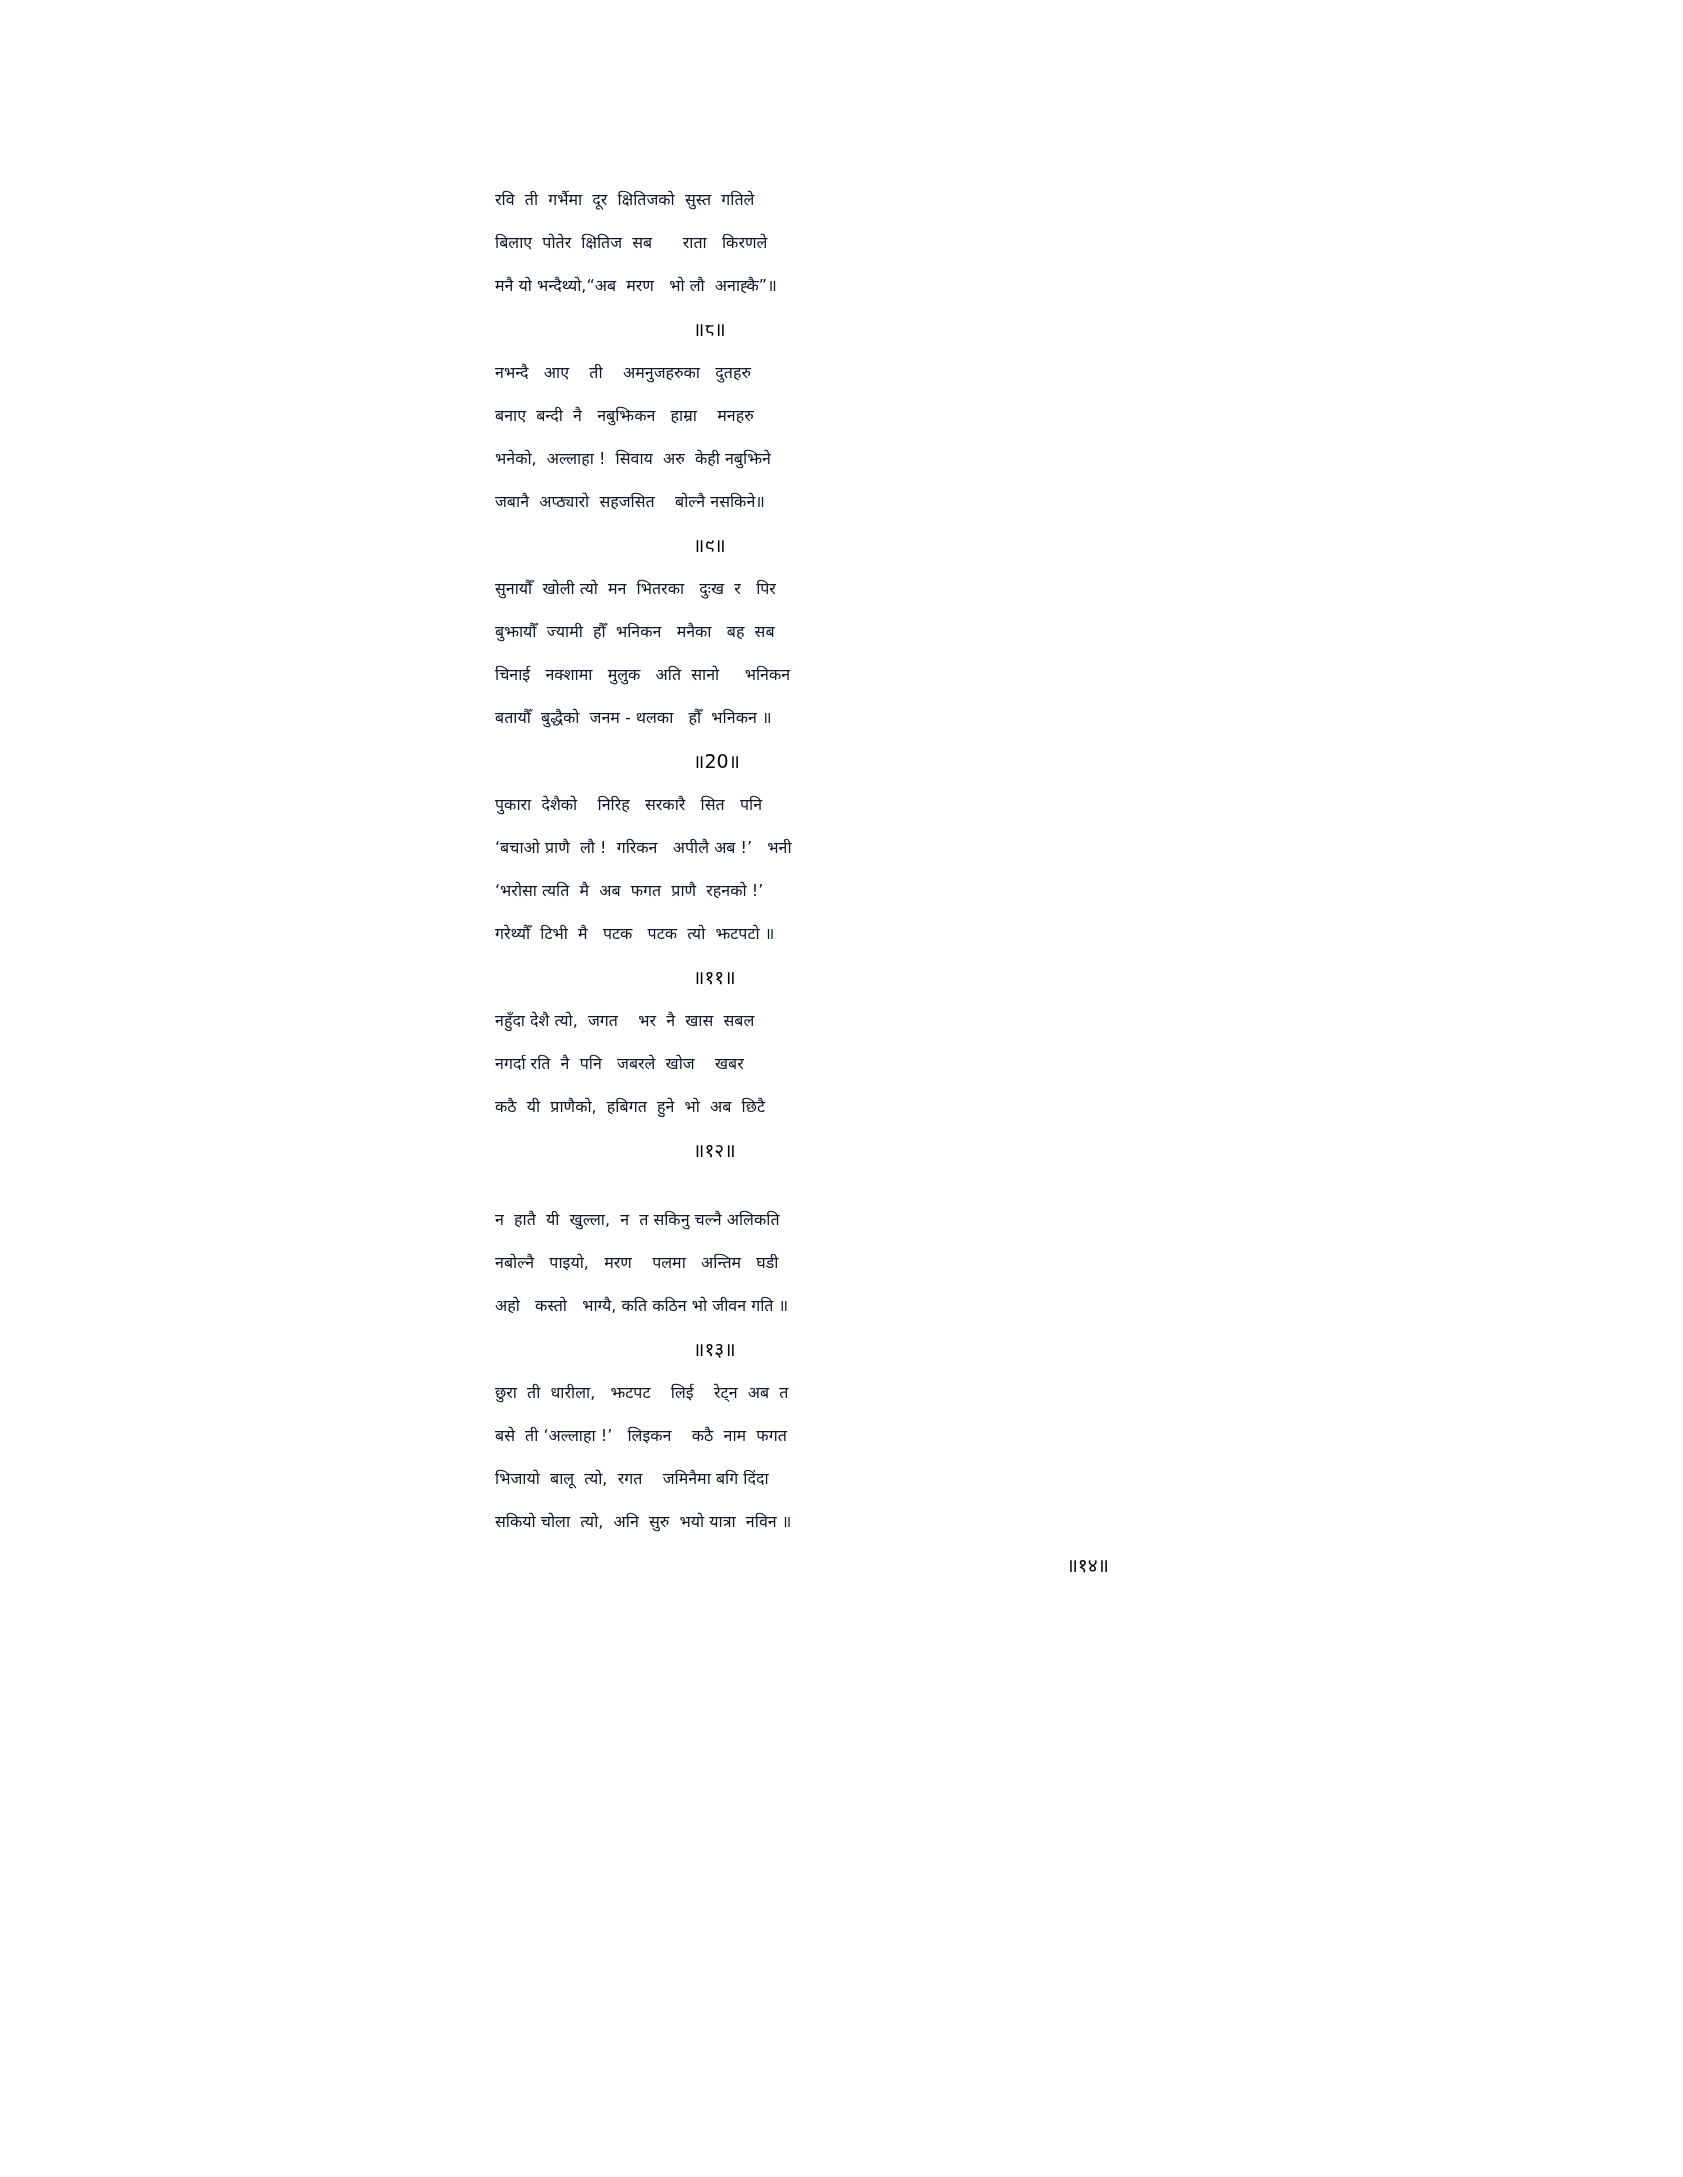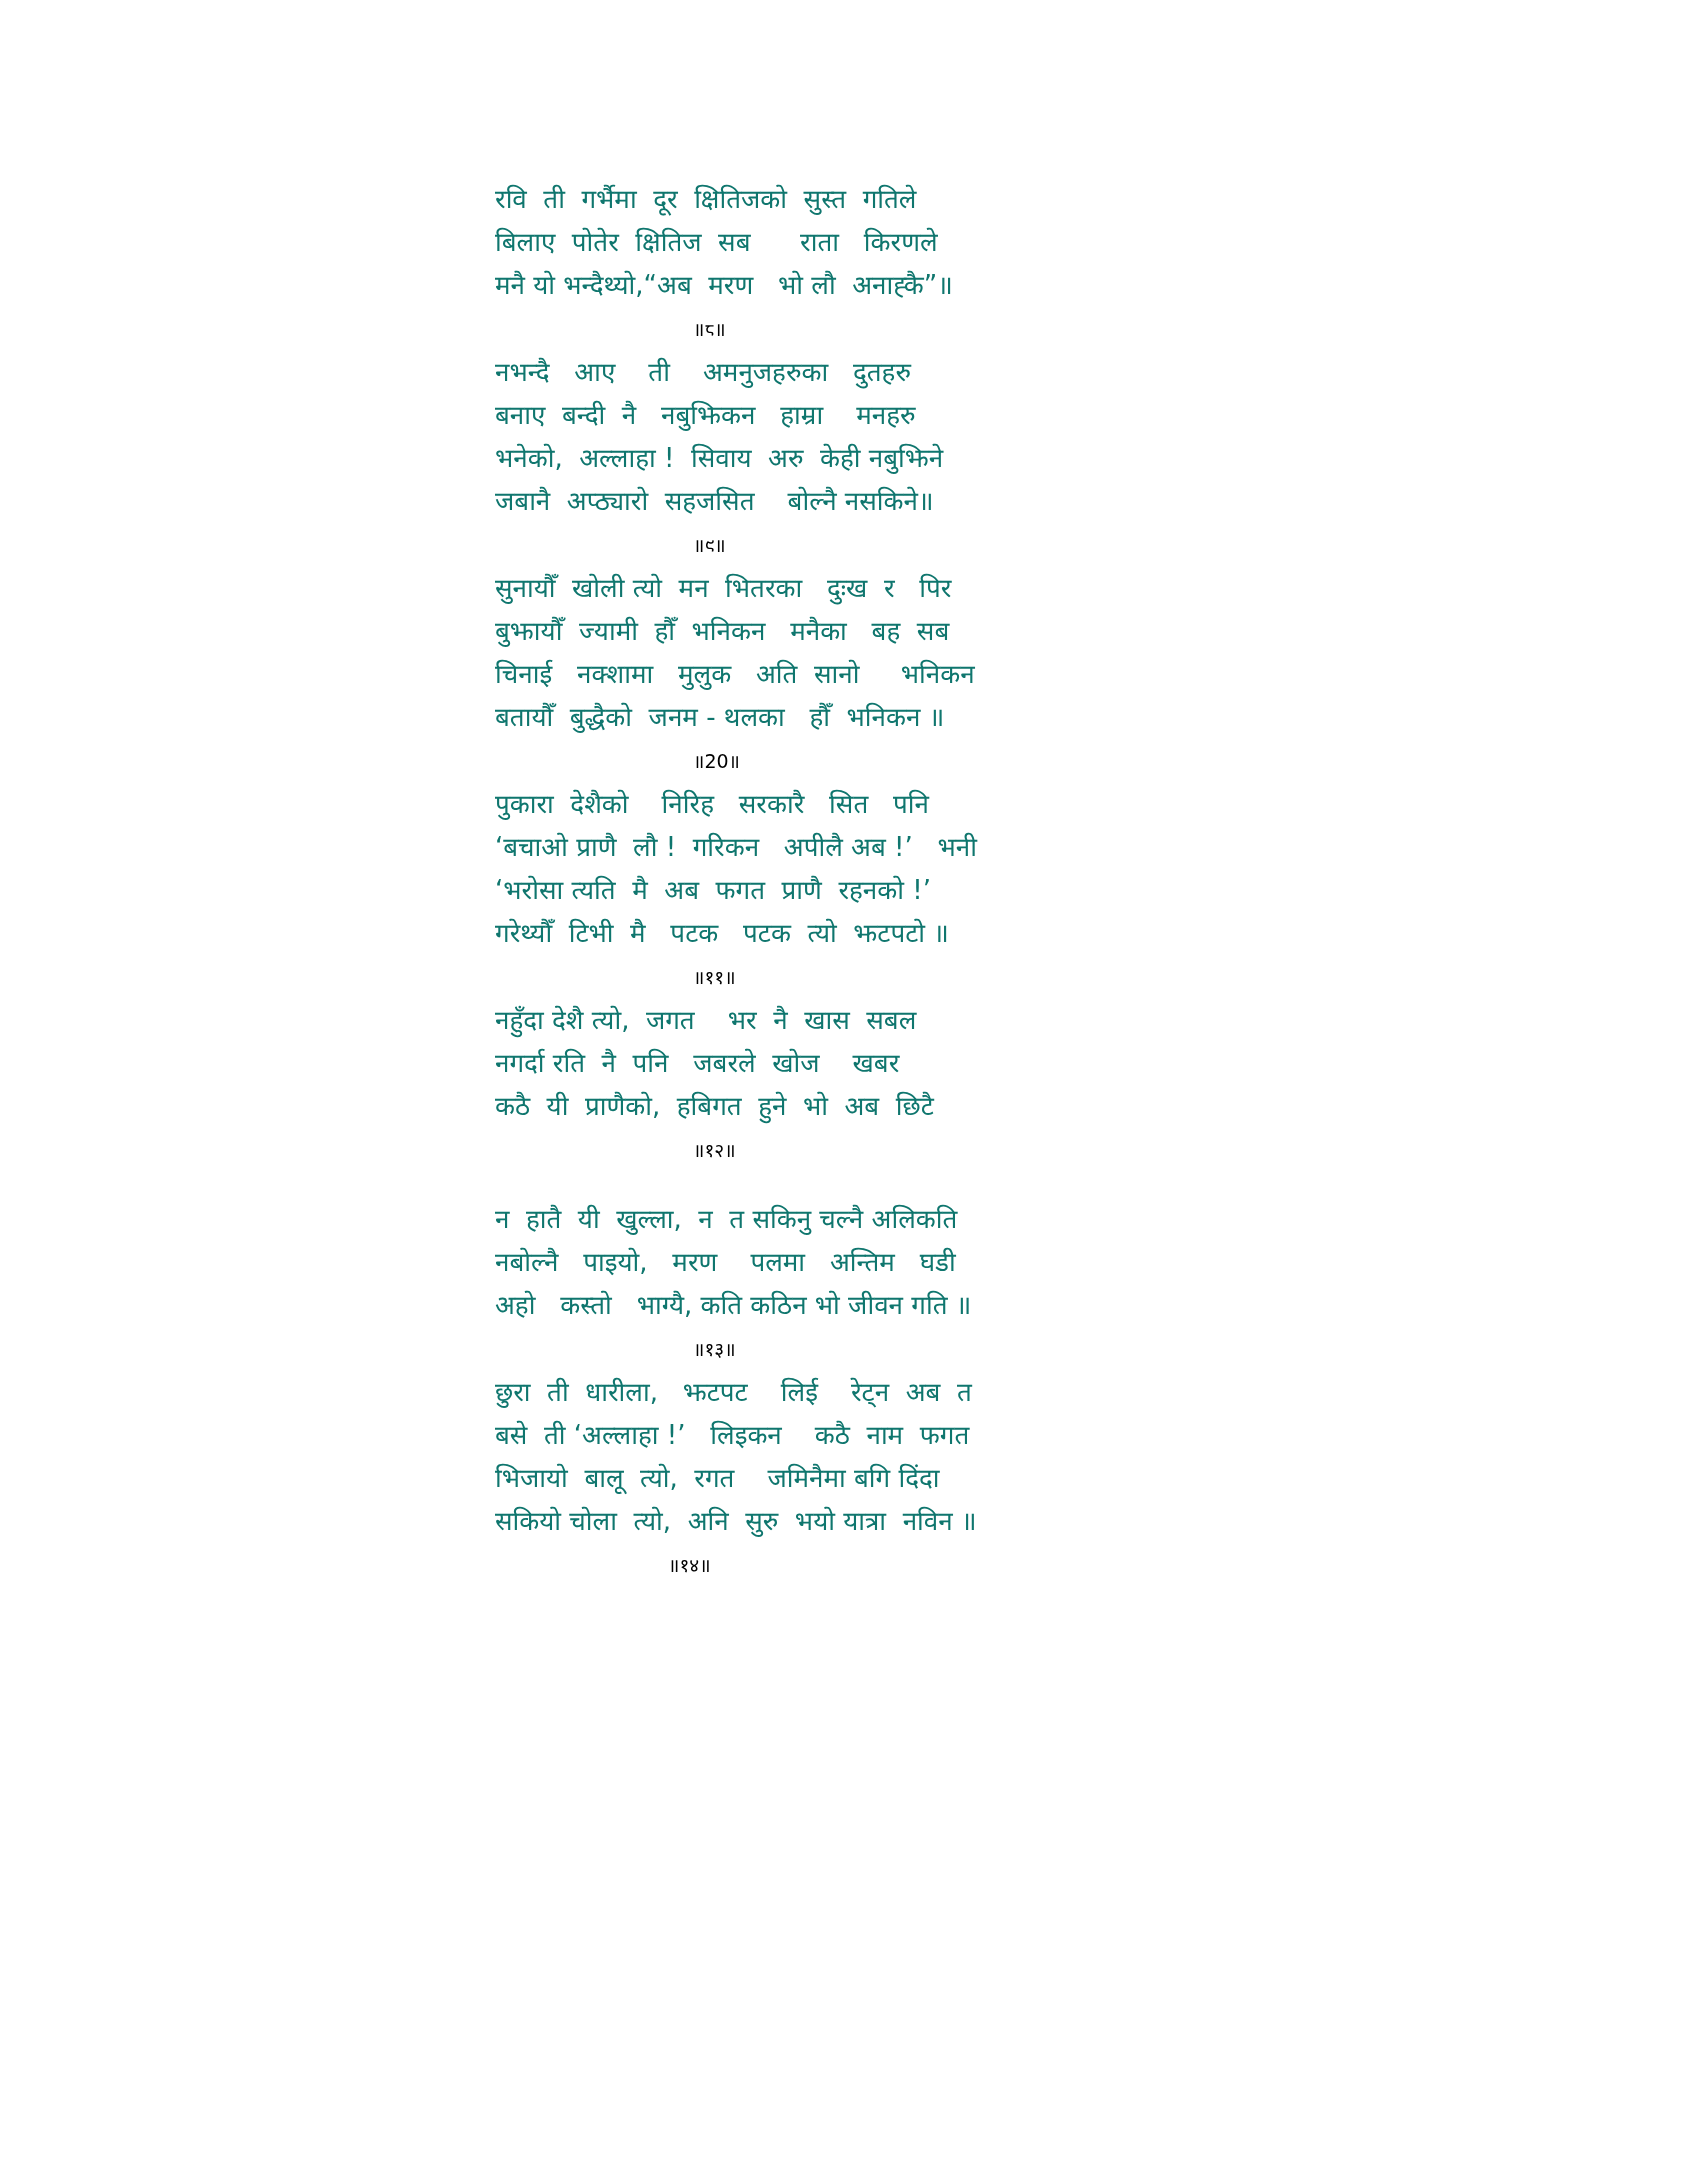--- a/index.html
+++ b/index.html
@@ -19,36 +19,36 @@
     position: absolute;
     left: 495px;
     top: 178px;
     width: 614px;
   }
   .stanza {
     margin: 0 0 0 0;
   }
   .line {
     font-family: "DejaVu Sans", "Liberation Sans", sans-serif;
-    font-size: 26px;
+    font-size: 16px;
     line-height: 43px;
-    color: #0f766e;
+    color: #0f172a;
     white-space: pre;
     letter-spacing: 0px;
   }
   .verse-number {
     font-family: "DejaVu Sans", "Liberation Sans", sans-serif;
     font-size: 19px;
     line-height: 44px;
     color: #000000;
     text-align: center;
     white-space: pre;
   }
   .vn-left {
-    text-align: left;
+    text-align: right;
     padding-left: 173px;
   }
   .vn-center {
     text-align: left;
     padding-left: 198px;
   }
   .gap {
     height: 26px;
   }
 </style>

